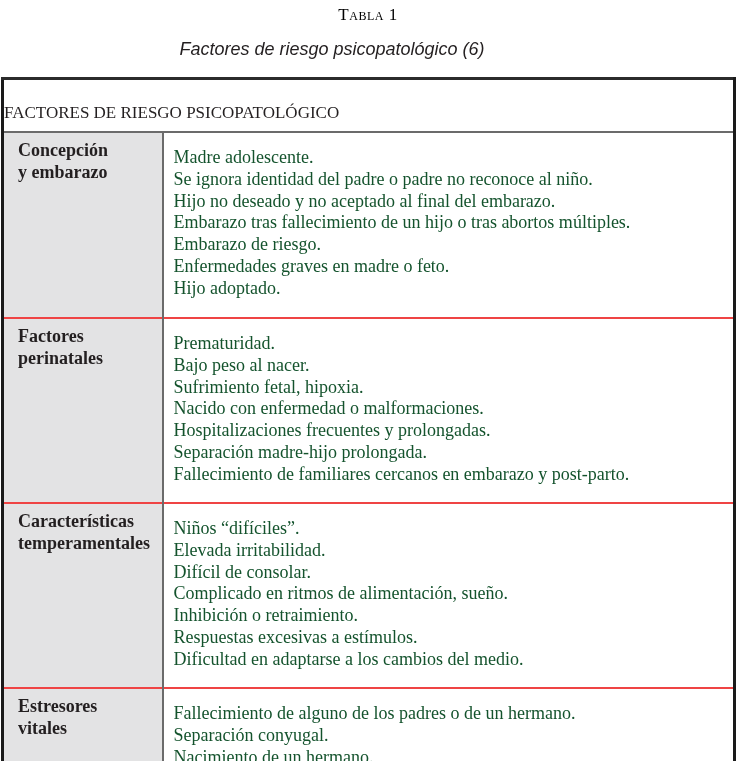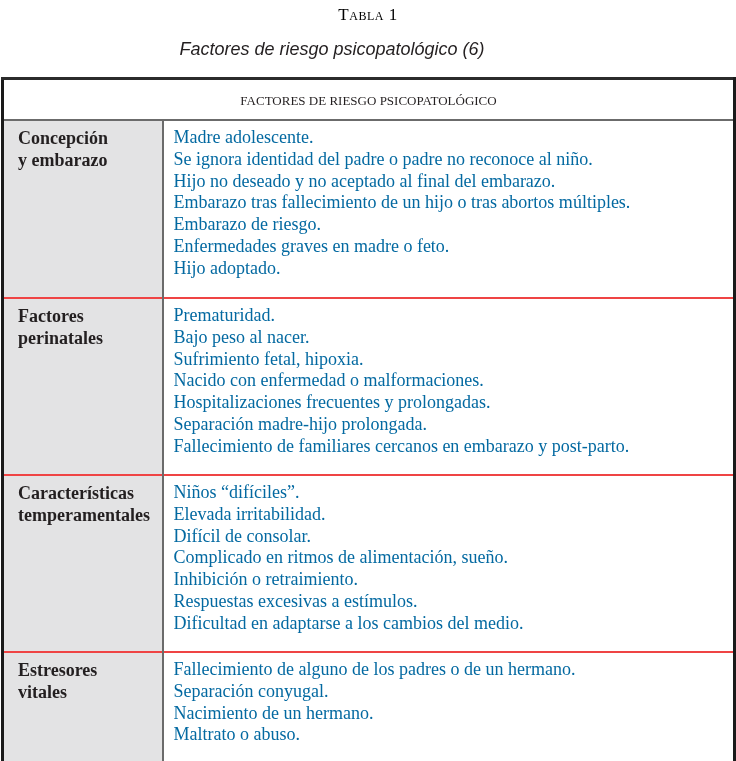--- a/index.html
+++ b/index.html
@@ -48,44 +48,44 @@
     table-layout: fixed;
     border-top: 3px solid #2b2b2b;
     border-left: 3px solid #1a1a1a;
     border-right: 3px solid #1a1a1a;
     border-bottom: 3px solid #1a1a1a;
   }
   .risk-table col.c1 { width: 160px; }
   .risk-table col.c2 { width: 572px; }
   .header-cell {
     height: 37px;
-    text-align: center;
-    font-size: 13px;
+    text-align: left;
+    font-size: 17px;
     font-weight: normal;
     letter-spacing: 0px;
-    padding: 2px 0 0 0;
+    padding: 14px 0 0 0;
     border-bottom: 2px solid #6b6b6b;
     color: #231f20;
   }
   .category-cell {
     background: #e3e3e4;
     vertical-align: top;
     font-weight: bold;
     font-size: 18px;
     line-height: 22px;
     padding: 6px 0 0 14px;
     border-right: 2px solid #6b6b6b;
     color: #231f20;
   }
   .items-cell {
     vertical-align: top;
     font-size: 18px;
     line-height: 21.8px;
-    padding: 6px 0 0 10px;
-    color: #0369a1;
+    padding: 14px 0 0 10px;
+    color: #14532d;
   }
   .row-concepcion td { height: 170px; }
   .row-perinatales td { height: 169px; }
   .row-temperamentales td { height: 169px; margin-top: 35px; }
   .row-estresores td { height: 105px; }
   .risk-table tr.body-row + tr.body-row td {
     border-top: 2px solid #ef4444;
   }
   .cat-line { display: block; }
   .item-line { display: block; white-space: nowrap; }

